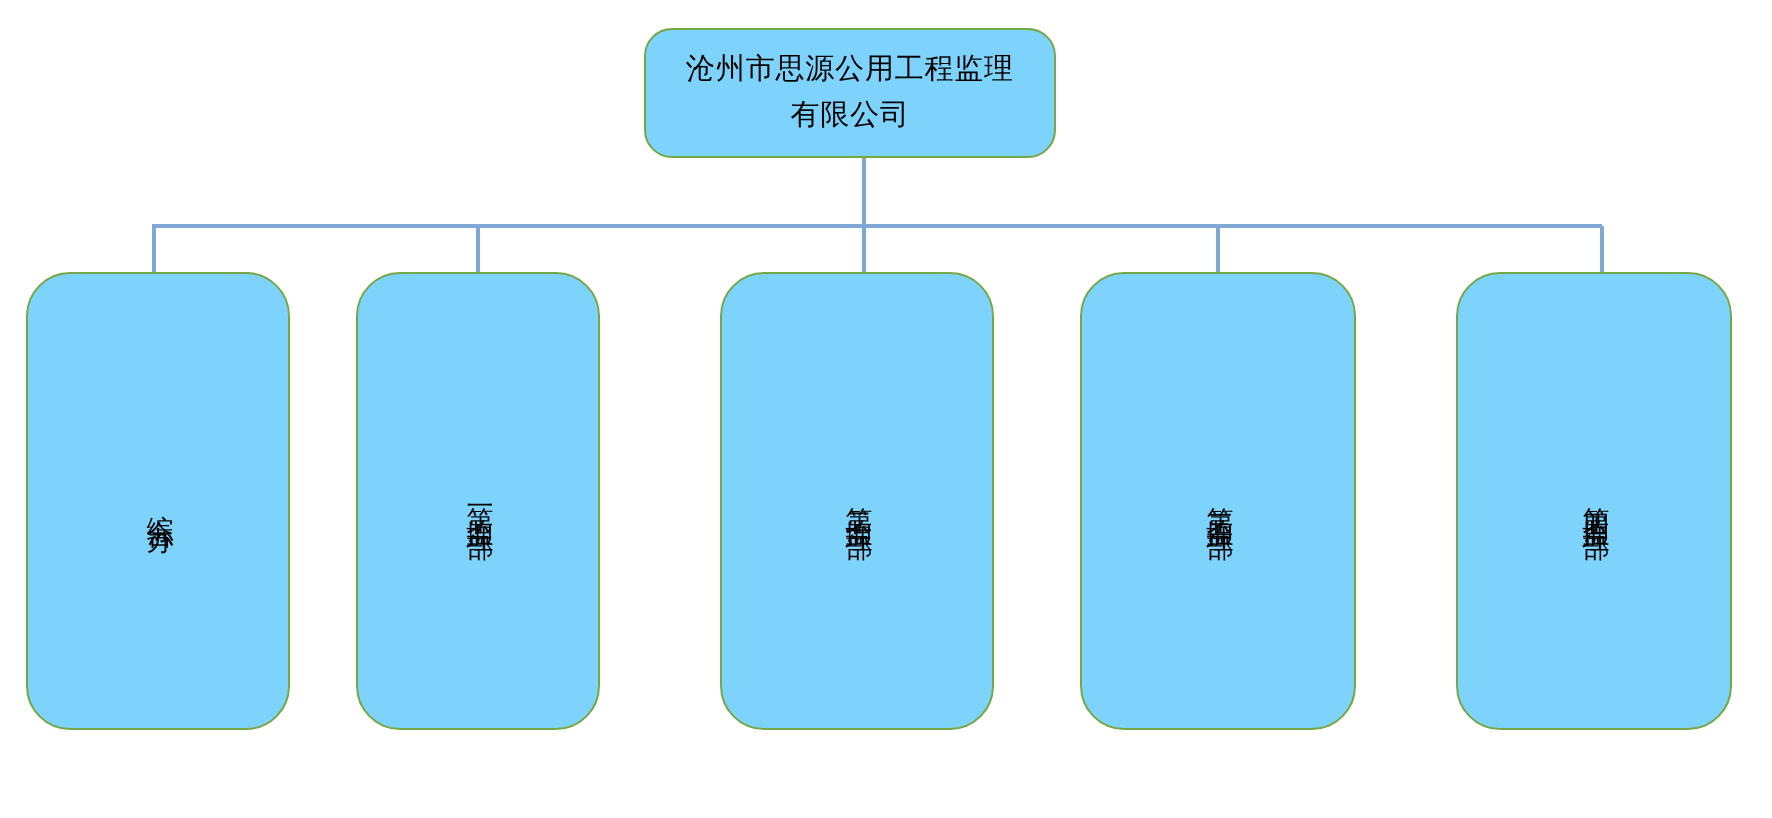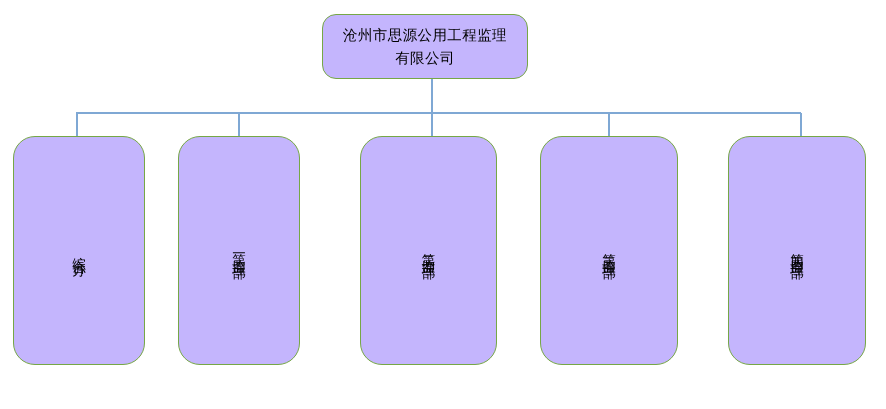--- a/index.html
+++ b/index.html
@@ -17,21 +17,21 @@
     position: relative;
     width: 886px;
     height: 409px;
     background: #ffffff;
   }
 
   
   .node {
     position: absolute;
     box-sizing: border-box;
-    background: #c4b5fd;
+    background: #7dd3fc;
     border: 1.3px solid #76a746;
     border-radius: 20px;
     display: flex;
     align-items: center;
     justify-content: center;
   }
   .node.root {
     left: 322px;
     top: 14px;
     width: 206px;

